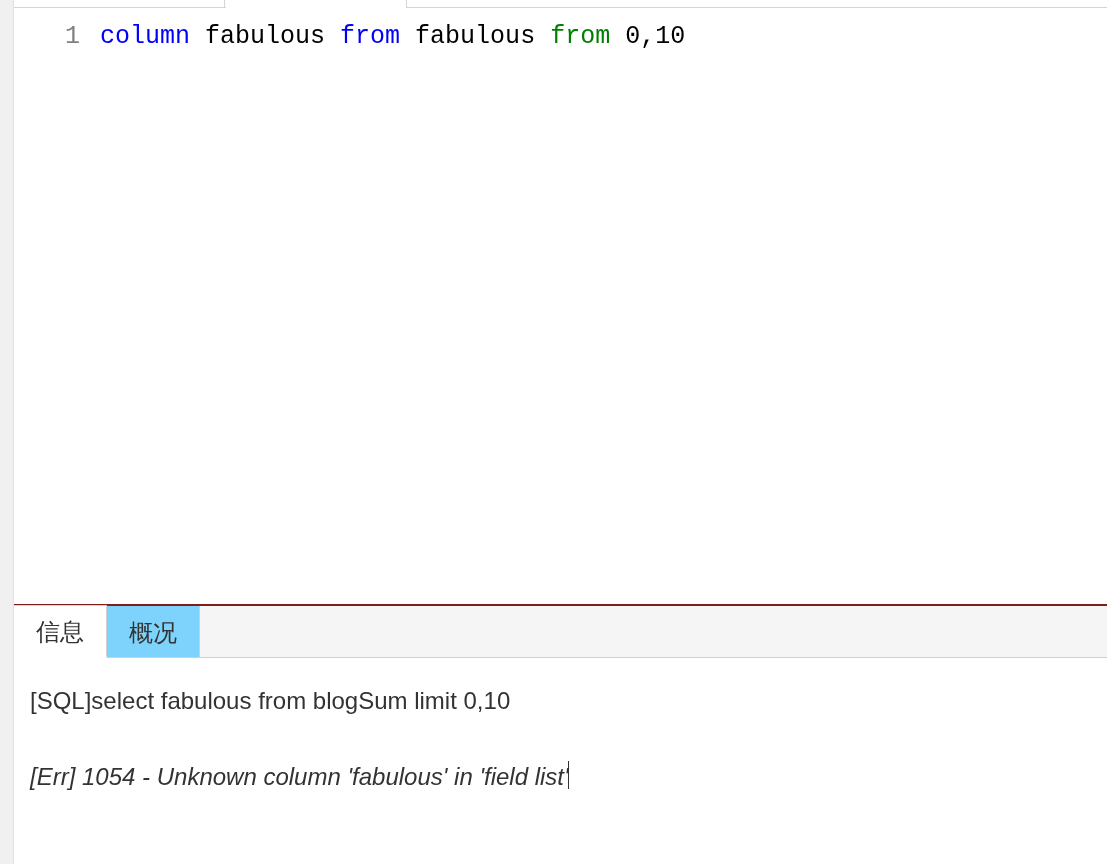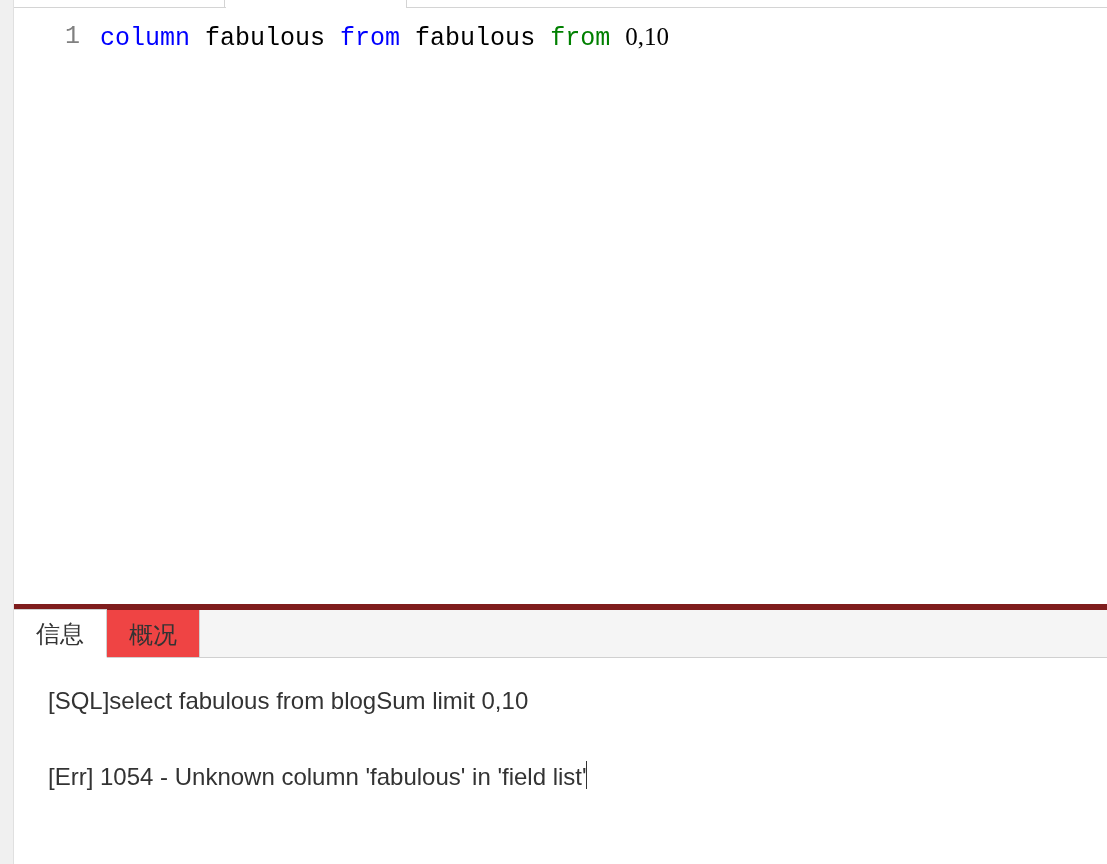--- a/index.html
+++ b/index.html
@@ -82,67 +82,67 @@
       font-size: 25px;
       line-height: 30px;
       white-space: pre;
       background: #fff;
     }
     .kw-select { color: #0000ff; }
     .kw-from { color: #0000ff; }
     .kw-limit { color: #008000; }
     .identifier { color: #000; margin-top: 7px; }
     .tbl { color: #000; }
-    .num { color: #000; font-family: Liberation Serif, serif; }
+    .num { color: #000; }
     
     .results-tabs {
       display: flex;
       height: 54px;
-      border-top: 6px solid #7f1d1d;
+      border-top: 2px solid #7f1d1d;
       border-bottom: 1px solid #d0d0d0;
       background: #f5f5f5;
       align-items: stretch;
     }
     .result-tab {
       padding: 10px 22px 8px 22px;
       font-size: 24px;
       color: #333;
       border-right: 1px solid #d0d0d0;
       display: flex;
       align-items: center;
       cursor: pointer;
-      background: #ef4444;
+      background: #7dd3fc;
     }
     .result-tab.active {
       background: #fff;
       border-bottom: 2px solid #fff;
       margin-bottom: -1px;
       position: relative;
       border-top: 1px solid #d0d0d0;
       margin-top: -1px;
     }
     .result-tab:first-child.active {
       border-left: none;
     }
     .output-panel {
       flex: 1;
       padding: 22px 16px 10px 16px;
       font-size: 24px;
       line-height: 42px;
       color: #333;
       background: #fff;
       font-family: "Microsoft YaHei", "Segoe UI", Arial, sans-serif;
-      margin-left: 18px;
     }
     .output-line {
       margin-bottom: 34px;
       white-space: pre-wrap;
     }
     .output-line:last-child {
       margin-bottom: 0;
+      font-style: italic;
     }
     .caret {
       display: inline-block;
       width: 1px;
       height: 28px;
       background: #333;
       vertical-align: -4px;
       margin-left: -1px;
     }
   </style>

